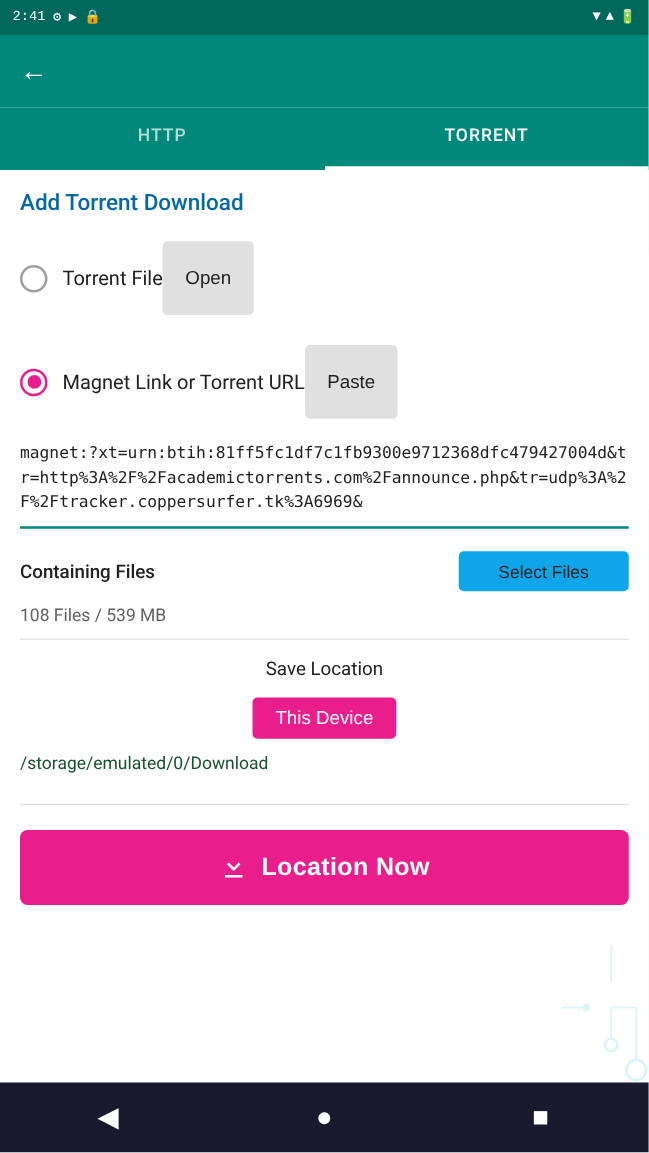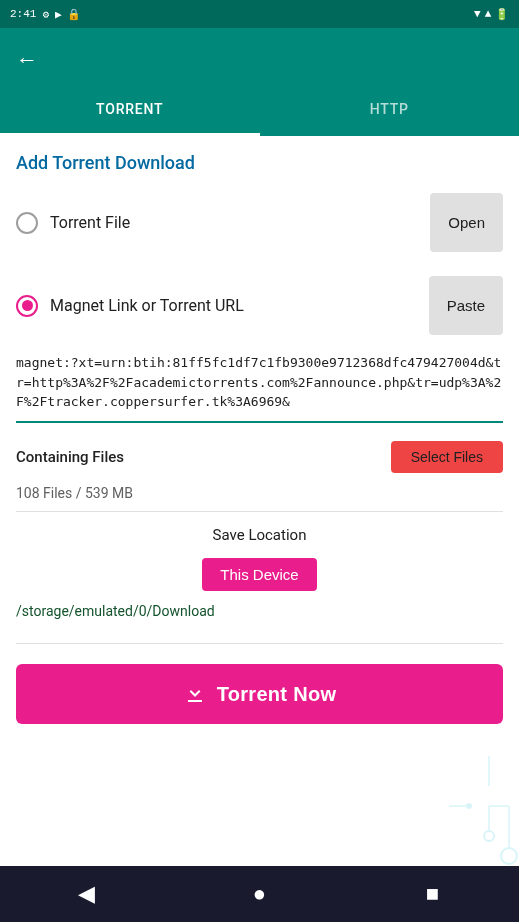--- a/index.html
+++ b/index.html
@@ -100,21 +100,21 @@
       font-size: 18px;
       font-weight: 500;
       color: #0369a1;
       padding: 16px 0 12px 0;
     }
 
     
     .option-row {
       display: flex;
       align-items: center;
-      justify-content: space-between;
+      justify-content: flex-start;
       padding: 8px 0;
     }
     .option-left {
       display: flex;
       align-items: center;
       gap: 12px;
     }
     .radio-outer {
       width: 22px;
       height: 22px;
@@ -181,25 +181,25 @@
       justify-content: space-between;
       margin-top: 14px;
       padding-bottom: 6px;
     }
     .files-label {
       font-size: 15px;
       color: #212121;
       font-weight: 500;
     }
     .btn-select {
-      background: #ef4444;
+      background: #0ea5e9;
       color: #212121;
       border: none;
       border-radius: 4px;
-      padding: 8px 20px;
+      padding: 8px 32px;
       font-size: 14px;
       cursor: pointer;
     }
     .files-count {
       font-size: 14px;
       color: #616161;
       padding: 6px 0 10px 0;
       border-bottom: 1px solid #e0e0e0;
     }
 
@@ -315,22 +315,22 @@
     <span class="status-icon">▲</span>
     <span class="status-icon">🔋</span>
   </div>
 </div>
 
 <div class="app-bar">
   <span class="app-bar-back">←</span>
 </div>
 
 <div class="tab-bar">
+  <div class="tab">HTTP</div>
   <div class="tab active">TORRENT</div>
-  <div class="tab">HTTP</div>
 </div>
 
 <div class="content">
 
   <div class="section-title">Add Torrent Download</div>
 
   
   <div class="option-row">
     <div class="option-left">
       <div class="radio-outer"></div>
@@ -370,21 +370,21 @@
     <button class="btn-this-device">This Device</button>
   </div>
   <div class="storage-path">/storage/emulated/0/Download</div>
 
   
   <div class="download-btn-wrap">
     <button class="btn-download">
       <svg class="download-icon-svg" viewBox="0 0 24 24" xmlns="http://www.w3.org/2000/svg">
         <path d="M5 20h14v-2H5v2zm7-18v10l-4-4-1.41 1.41L12 15l5.41-5.59L16 8l-4 4V2h-1z" fill="white"></path>
       </svg>
-      <span>Torrent Now</span>
+      <span>Location Now</span>
     </button>
   </div>
 
 </div>
 
 <div class="bottom-nav">
   <button class="nav-btn">◀</button>
   <button class="nav-btn">●</button>
   <button class="nav-btn">■</button>
 </div>

